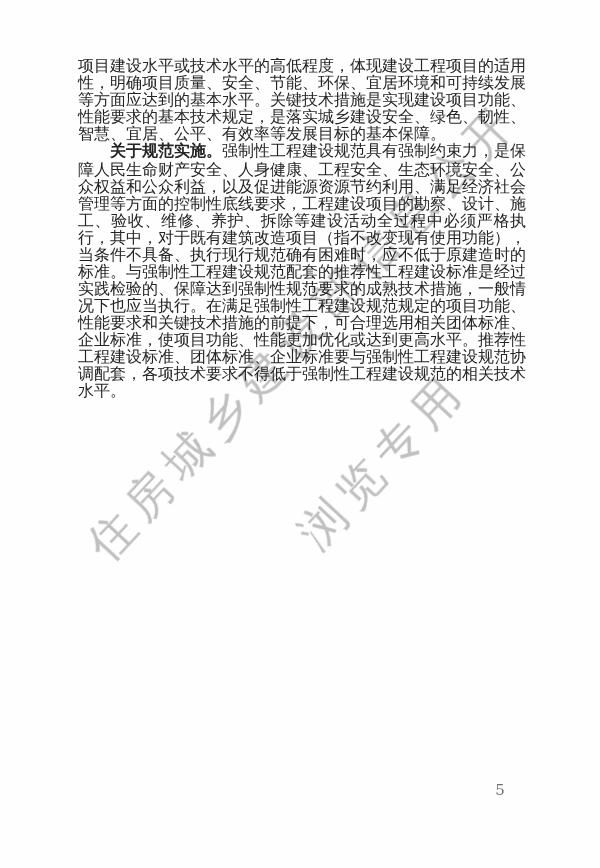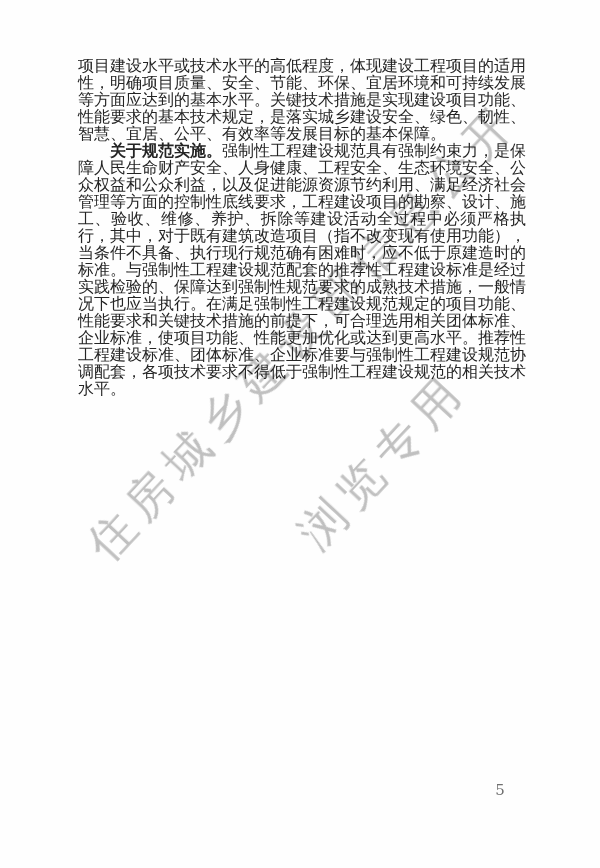--- a/index.html
+++ b/index.html
@@ -38,21 +38,21 @@
     line-height: 17px;
     color: #242424;
     text-align: justify;
     text-justify: inter-ideograph;
     z-index: 1;
   }
   .content p { margin: 0; padding: 0; }
   .content p.indent { text-indent: 32px; }
   .lead {
     font-weight: 700;
-    font-family: Liberation Sans, sans-serif;
+    font-family: Liberation Mono, monospace;
     margin-top: 40px;
   }
   
   .pagenum {
     position: absolute;
     left: 486px; top: 781px;
     width: 28px;
     text-align: center;
     font-size: 15px;
     color: #6f6f6f;

